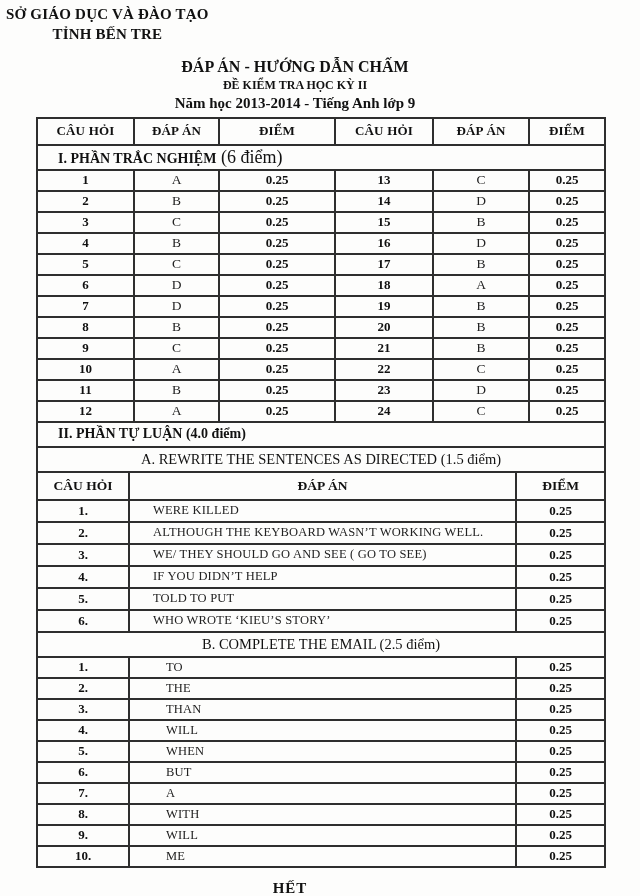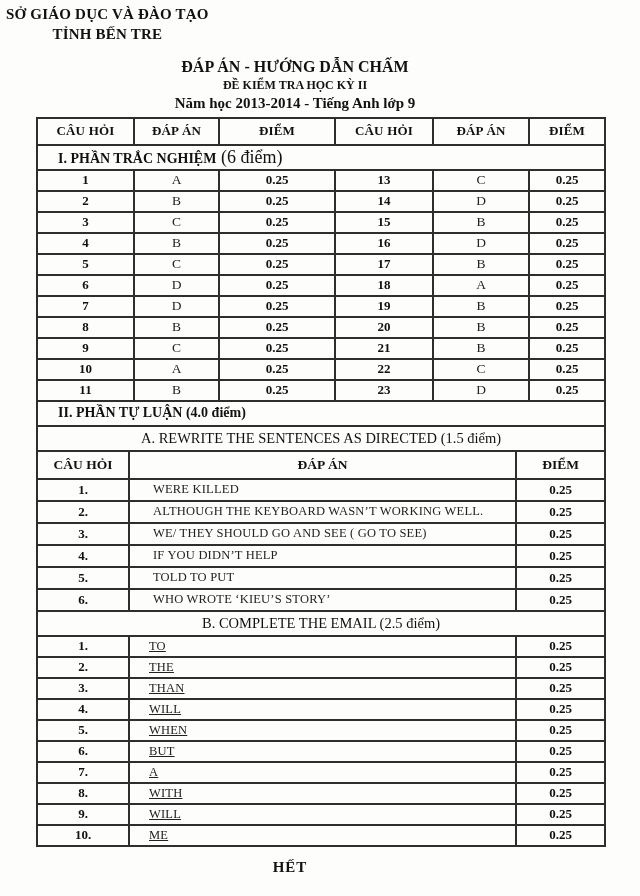--- a/index.html
+++ b/index.html
@@ -62,21 +62,21 @@
   td.pts     { font-weight:bold; color:#111; }
   td.part-title-row {
     height:23px; font-weight:normal; font-size:14.5px; color:#111; text-align:center;
   }
   th.essay-head { height:26px; font-size:13.5px; font-weight:bold; color:#111; }
   td.essay-q { height:20px; font-weight:bold; color:#111; }
   td.essay-ans {
     text-align:left; padding-left:23px;
     font-weight:normal; font-size:12.5px; letter-spacing:0.2px; color:#222;
   }
-  td.essay-ans.indent { padding-left:19px;text-decoration:underline; }
+  td.essay-ans.indent { padding-left:36px; }
   td.b-row { height:19px; }
   .footer-end {
     margin-top:12px;
     width:568px; margin-left:36px;
     position:relative; left:-30px;
     text-align:center;
     font-weight:bold; font-size:15px; letter-spacing:1px; color:#111;
   }
 </style>
 </head>
@@ -197,20 +197,28 @@
     <td class="mc-cell pts">0.25</td>
   </tr>
   <tr>
     <td class="mc-cell q-num">11</td>
     <td class="mc-cell ans-letter">B</td>
     <td class="mc-cell pts">0.25</td>
     <td class="mc-cell q-num">23</td>
     <td class="mc-cell ans-letter">D</td>
     <td class="mc-cell pts">0.25</td>
   </tr>
+  <tr>
+    <td class="mc-cell q-num">12</td>
+    <td class="mc-cell ans-letter">A</td>
+    <td class="mc-cell pts">0.25</td>
+    <td class="mc-cell q-num">24</td>
+    <td class="mc-cell ans-letter">C</td>
+    <td class="mc-cell pts">0.25</td>
+  </tr>
 </tbody>
   </table>
 
 <table id="essay-table">
   <colgroup>
     <col style="width:92px">
       <col style="width:387px">
       <col style="width:89px">
   </colgroup>
   <tbody>

